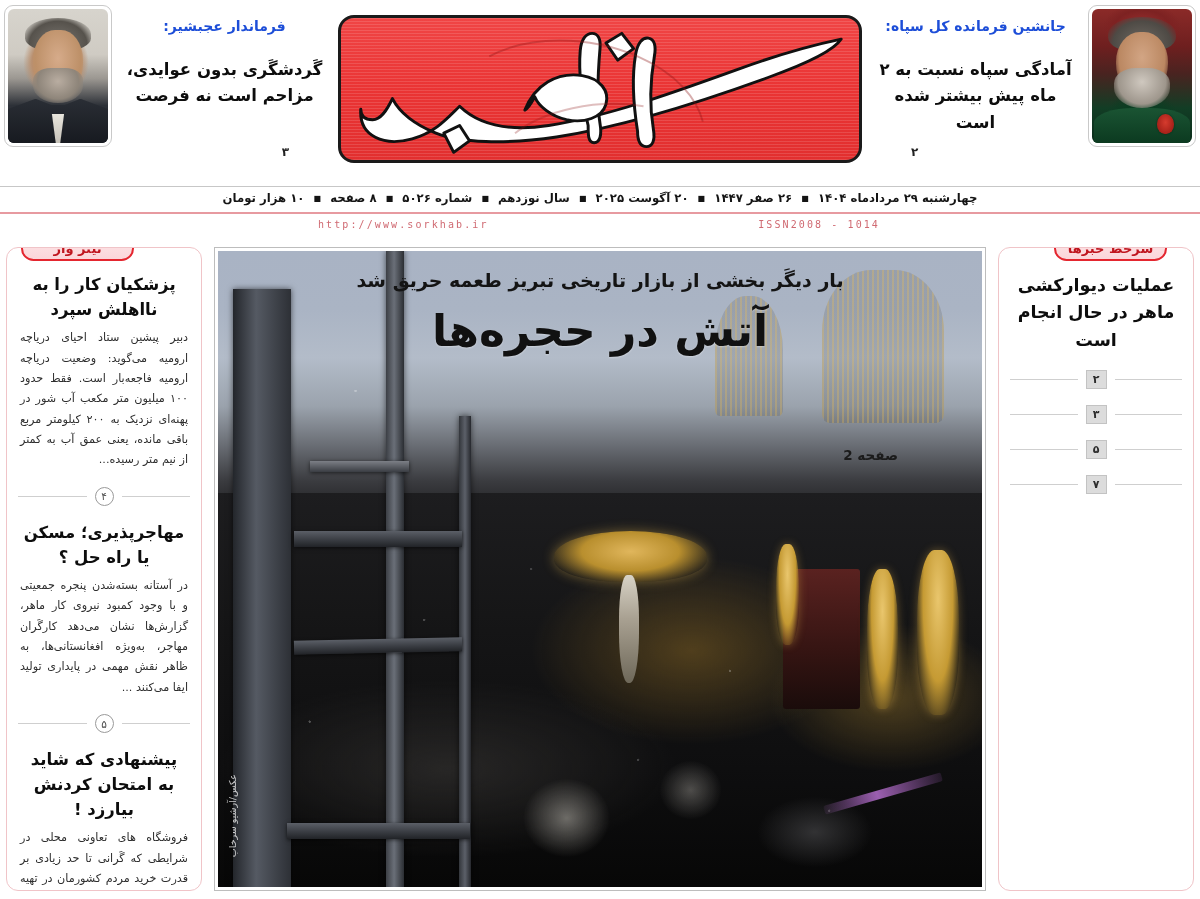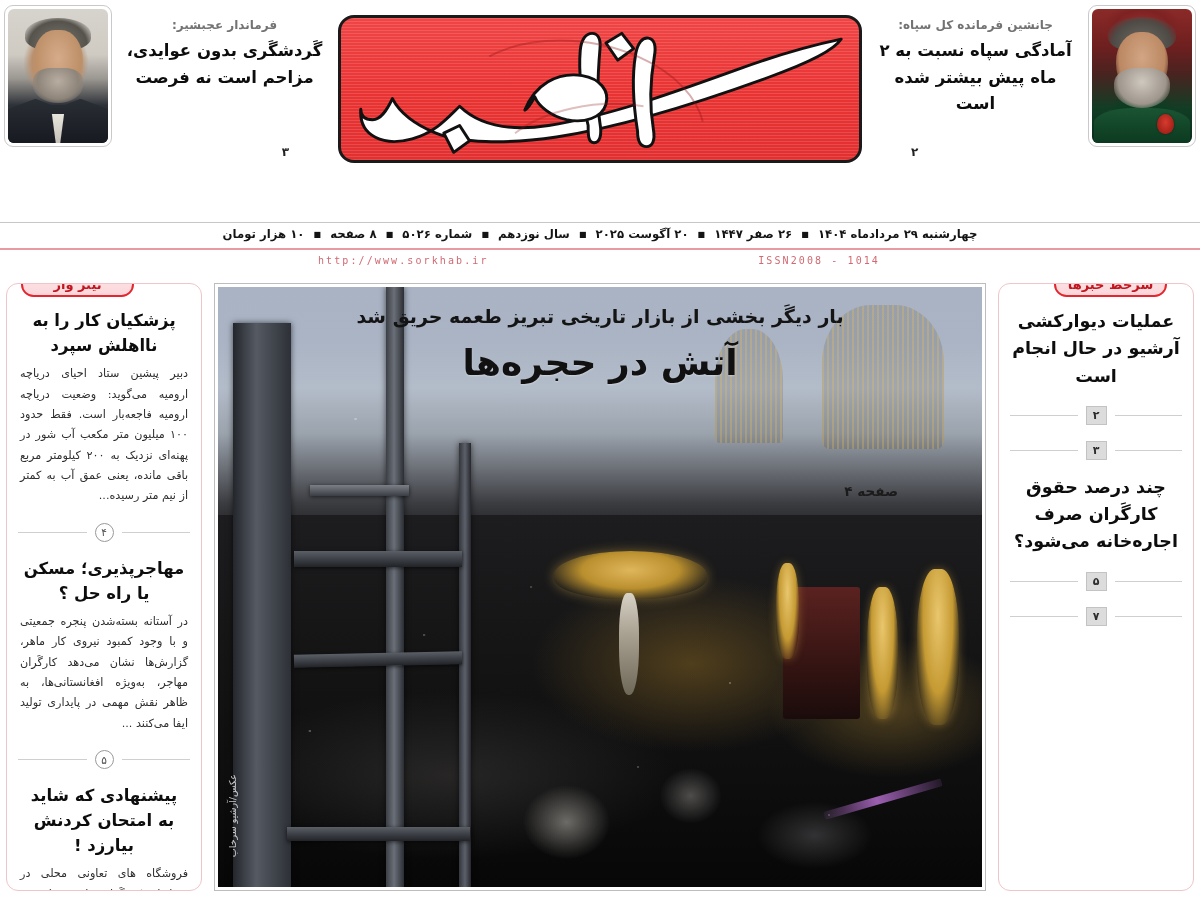--- a/index.html
+++ b/index.html
@@ -121,25 +121,25 @@
 
   
   .header-teaser {
     flex: 0 0 225px;
     padding: 12px 10px 0 10px;
     text-align: center;
     position: relative;
     height: 160px;
   }
   .header-teaser .kicker {
-    font-size: 12px;
-    font-weight: bold;
-    color: #737373;
+    font-size: 14px;
+    font-weight: bold;
+    color: #1d4ed8;
     line-height: 1.4;
-    margin-bottom: 4px;
+    margin-bottom: 20px;
     letter-spacing: -0.2px;
   }
   .header-teaser .tz-title {
     font-size: 16.5px;
     font-weight: bold;
     color: #0d0d0d;
     line-height: 1.62;
     letter-spacing: -0.3px;
   }
   .header-teaser .pagenum {
@@ -173,21 +173,20 @@
   }
   .logo-svg { position: absolute; inset: 0; width: 100%; height: 100%; overflow: visible; }
 
   
   .infobar {
     flex: none;
     height: 44px;
     border-top: 1px solid #c7c7c7;
     position: relative;
     padding-top: 2px;
-    margin-top: 36px;
   }
   .infobar::after {
     content: "";
     position: absolute;
     left: 0; right: 0; bottom: 16px;
     height: 2px;
     background: #e79aa0;
   }
   .dateline {
     text-align: center;
@@ -435,21 +434,21 @@
     padding: 0 24px;
   }
   .kicker-line {
     font-size: 19px;
     font-weight: bold;
     color: #141414;
     letter-spacing: -0.4px;
     margin-bottom: 16px;
   }
   .main-headline {
-    font-size: 36px;
+    font-size: 44px;
     font-weight: bold;
     color: #111;
     letter-spacing: -1.5px;
     line-height: 1.1;
     text-shadow: 0 1px 2px rgba(255,255,255,.35);
   }
   .page-ref {
     position: absolute;
     top: 196px;
     right: 84px;
@@ -565,37 +564,34 @@
       <span class="site-url">http://www.sorkhab.ir</span>
     </div>
   </div>
 
   <div class="content">
 
     <div class="sidebar sidebar-right">
       <div class="sb-badge right-pos">سرخط خبرها</div>
 
       <div class="sb-item">
-        <div class="sb-title">عملیات دیوارکشی آرشیو در حال انجام است</div>
+        <div class="sb-title">عملیات دیوارکشی ماهر در حال انجام است</div>
       </div>
       <div class="sb-sep">
         <span class="line"></span>
         <span class="num-square">۲</span>
         <span class="line"></span>
       </div>
 
       <div class="sb-sep">
         <span class="line"></span>
         <span class="num-square">۳</span>
         <span class="line"></span>
       </div>
 
-      <div class="sb-item">
-        <div class="sb-title">چند درصد حقوق کارگَران صرف اجاره‌خانه می‌شود؟</div>
-      </div>
       <div class="sb-sep">
         <span class="line"></span>
         <span class="num-square">۵</span>
         <span class="line"></span>
       </div>
 
       <div class="sb-sep">
         <span class="line"></span>
         <span class="num-square">۷</span>
         <span class="line"></span>
@@ -628,21 +624,21 @@
 
           <div class="debris"></div>
           <div class="purple-pipe"></div>
           <div class="speckle"></div>
 
           <div class="headline-block">
             <div class="kicker-line">بار دیگَر بخشی از بازار تاریخی تبریز طعمه حریق شد</div>
             <div class="main-headline">آتش در حجره‌ها</div>
           </div>
 
-          <div class="page-ref">صفحه ۴</div>
+          <div class="page-ref">صفحه 2</div>
           <div class="photo-credit">عکس/آرشیو سرخاب</div>
         </div>
       </div>
     </div>
 
     <div class="sidebar sidebar-left">
       <div class="sb-badge left-pos">تیتر وار</div>
 
       <div class="sb-item">
         <div class="sb-title">پزشکیان کار را به نااهلش سپرد</div>

